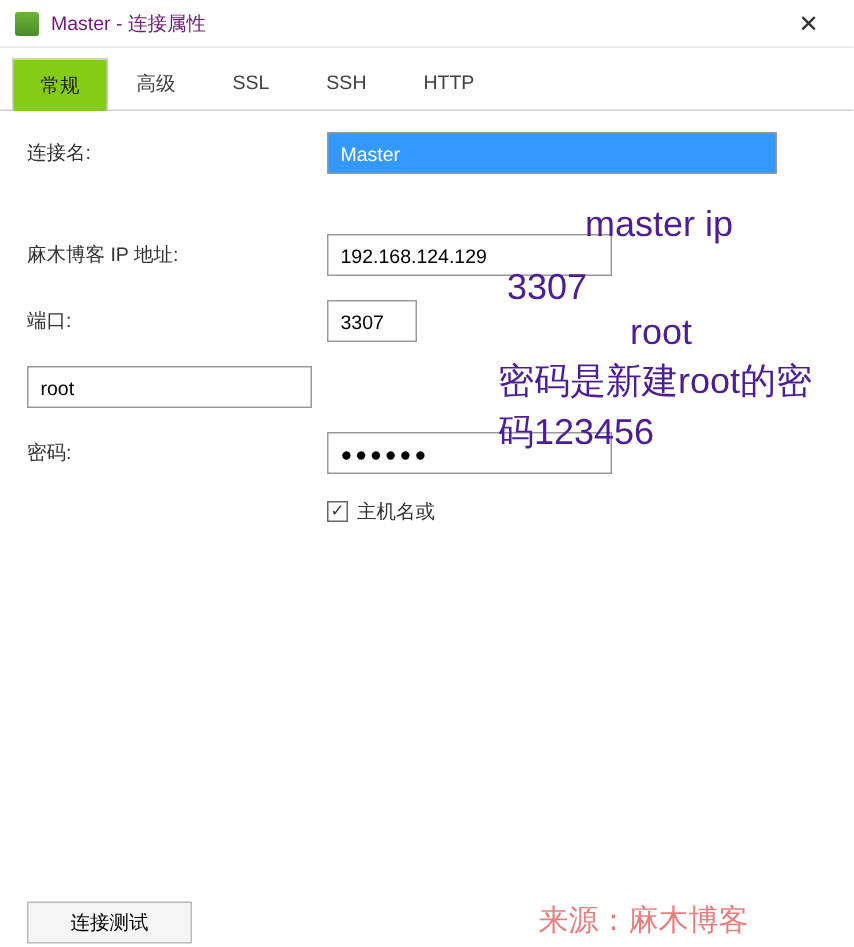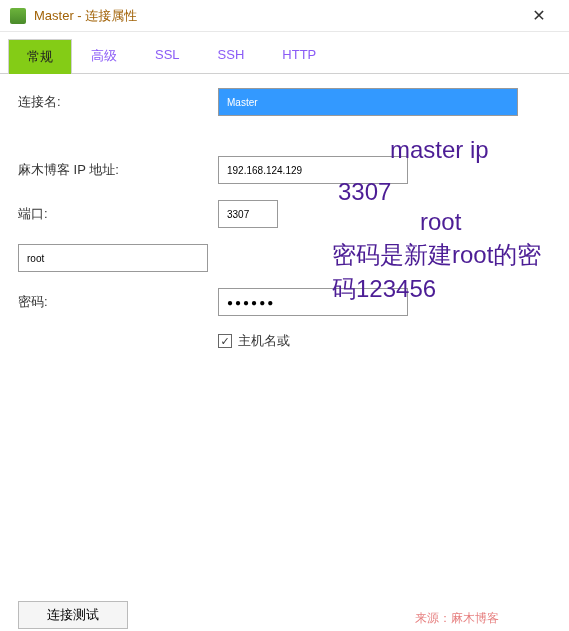--- a/index.html
+++ b/index.html
@@ -18,39 +18,39 @@
       padding: 6px 10px;
       border-bottom: 1px solid #e8e8e8;
       height: 32px;
     }
     .app-icon {
       width: 16px; height: 16px;
       background: linear-gradient(180deg,#6db43c,#4a8b2a);
       border-radius: 2px;
       margin-right: 8px;
     }
-    .title-text { flex: 1; color: #a16207; font-size: 13px; }
+    .title-text { flex: 1; color: #701a75; font-size: 13px; }
     .close-btn {
       width: 40px; height: 26px;
       display: flex; align-items: center; justify-content: center;
       color: #333; font-size: 16px; font-weight: 300;
       cursor: pointer;
     }
     .tabstrip {
       display: flex;
       border-bottom: 1px solid #d0d0d0;
       padding: 0 8px;
       margin-top: 6px;
       background: #fff;
     }
     .tab {
       padding: 8px 18px;
       border: 1px solid transparent;
       border-bottom: none;
-      color: #8b5cf6;
+      color: #404040;
       cursor: pointer;
       font-size: 13px;
     }
     .tab.active {
       border-color: #d0d0d0;
       background: #84cc16;
       color: #222;
       position: relative;
       top: 1px;
     }
@@ -66,21 +66,21 @@
     .label {
       width: 200px;
       color: #333;
       font-size: 13px;
     }
     .ctrl { flex: 1; }
     .tx {
       height: 28px;
       border: 1px solid #999;
       padding: 1px 8px;
-      font-size: 10px;
+      font-size: 13px;
       font-family: inherit;
       background: #fff;
     }
     .tx-wide { width: 300px; }
     .tx-med  { width: 190px; }
     .tx-sml  { width: 60px; }
     .tx-sel {
       background: #3399ff;
       color: #fff;
     }
@@ -123,21 +123,21 @@
     }
     .btn.primary {
       border-color: #4a90e2;
       background: #fff;
       color: #333;
     }
     .src {
       position: absolute;
       right: 70px; bottom: 4px;
       color: rgba(210,20,20,0.55);
-      font-size: 12px;
+      font-size: 20px;
       font-family: Liberation Sans, sans-serif;
     }
     .spacer { flex: 1; }
   </style>
 </head>
 <body>
 
 <div class="titlebar">
   <div class="app-icon"></div>
   <div class="title-text">Master - 连接属性</div>

